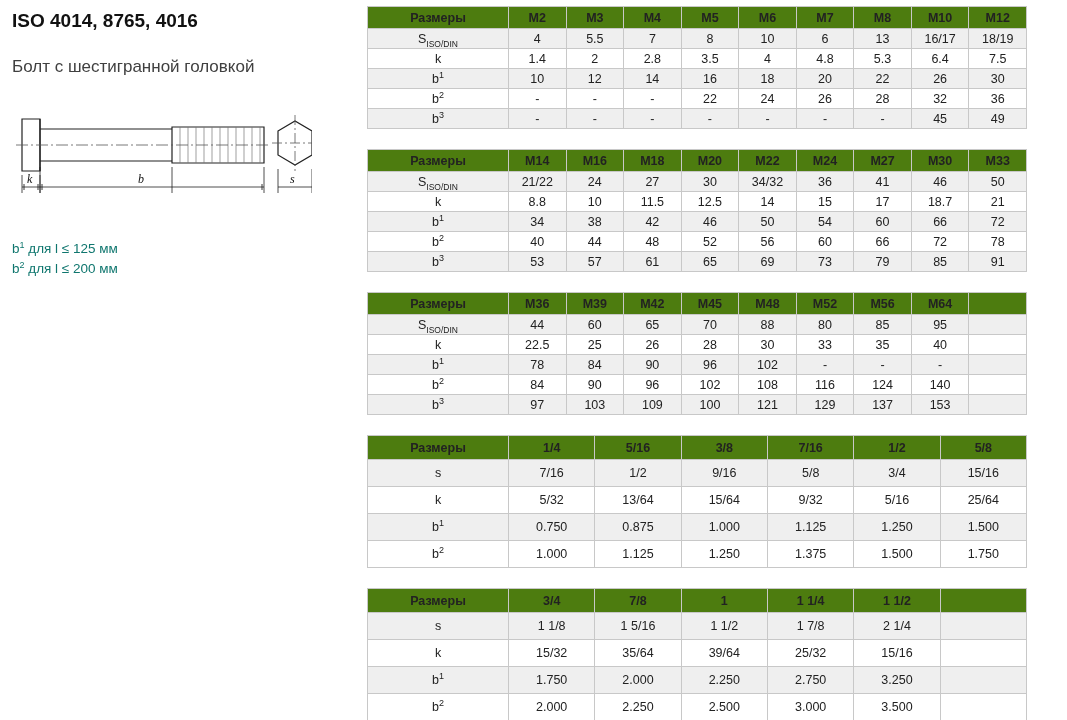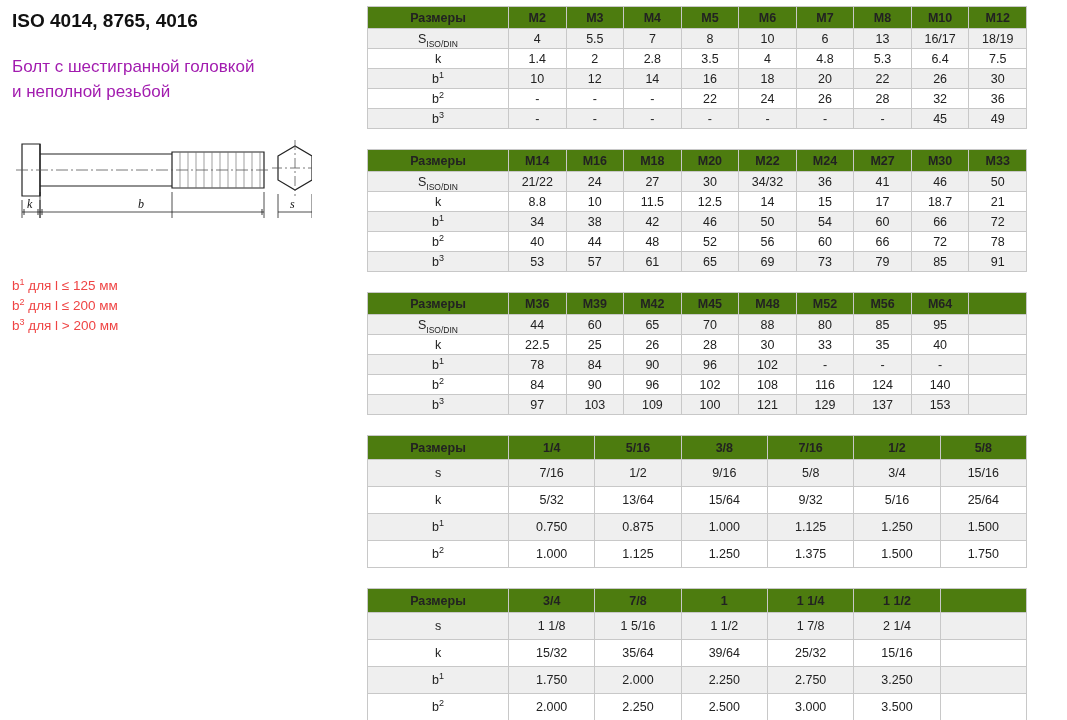--- a/index.html
+++ b/index.html
@@ -31,32 +31,32 @@
   .title-block {
     font-weight: bold;
     font-size: 19px;
     line-height: 26px;
     color: #111;
   }
   .subtitle-block {
     margin-top: 20px;
     font-size: 17px;
     line-height: 25px;
-    color: #a21caf;
+    color: #404040;
   }
   .drawing {
     margin-top: 18px;
     width: 300px;
     height: 110px;
   }
   .notes {
-    margin-top: 40px;
+    margin-top: 28px;
     font-size: 13.5px;
     line-height: 20px;
-    color: #ef4444;
+    color: #0f766e;
   }
   .notes div {
     white-space: nowrap;
   }
   sup.n {
     font-size: 9px;
     vertical-align: super;
     line-height: 0;
   }
 
@@ -129,21 +129,20 @@
 <div class="page">
 
   <div class="left-col">
 
     <div class="title-block">
       <div>ISO 4014, 8765, 4016</div>
     </div>
 
     <div class="subtitle-block">
       <div>Болт с шестигранной головкой</div>
-      <div>и неполной резьбой</div>
     </div>
 
     
     <svg class="drawing" viewBox="0 0 300 110">
       <g fill="none" stroke="#222" stroke-width="1.2">
 
         <path d="M10,22 L10,74 L28,74 L28,22 Z"></path>
 
         <path d="M28,32 L160,32"></path>
         <path d="M28,64 L160,64"></path>
@@ -189,21 +188,20 @@
       </g>
 
       <text x="15" y="86" font-family="Liberation Serif, serif" font-size="12" font-style="italic" fill="#111">k</text>
       <text x="126" y="86" font-family="Liberation Serif, serif" font-size="12" font-style="italic" fill="#111">b</text>
       <text x="278" y="86" font-family="Liberation Serif, serif" font-size="12" font-style="italic" fill="#111">s</text>
     </svg>
 
     <div class="notes">
       <div><span>b</span><sup class="n">1</sup><span> для l ≤ 125 мм</span></div>
       <div><span>b</span><sup class="n">2</sup><span> для l ≤ 200 мм</span></div>
-      <div><span>b</span><sup class="n">3</sup><span> для l &gt; 200 мм</span></div>
     </div>
   </div>
 
   <div class="tables" id="tables-container">
       <table class="dims">
         <thead>
           <tr>
             <th class="rowlabel">Размеры</th>
             <th>M2</th>
             <th>M3</th>

